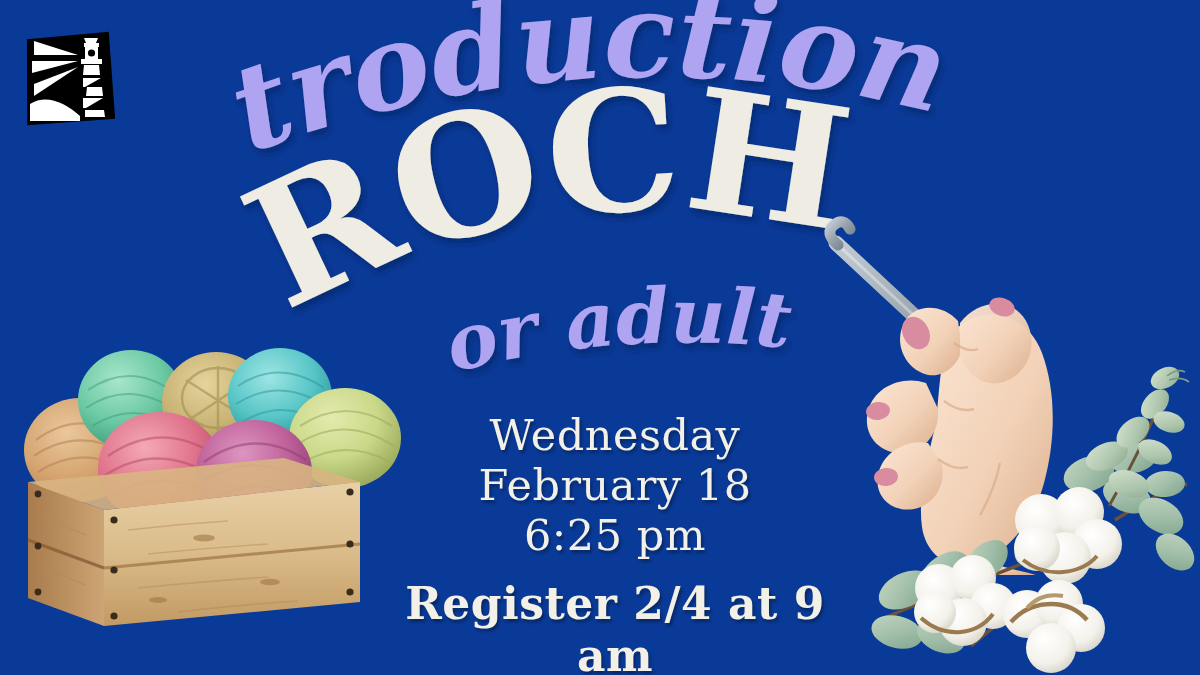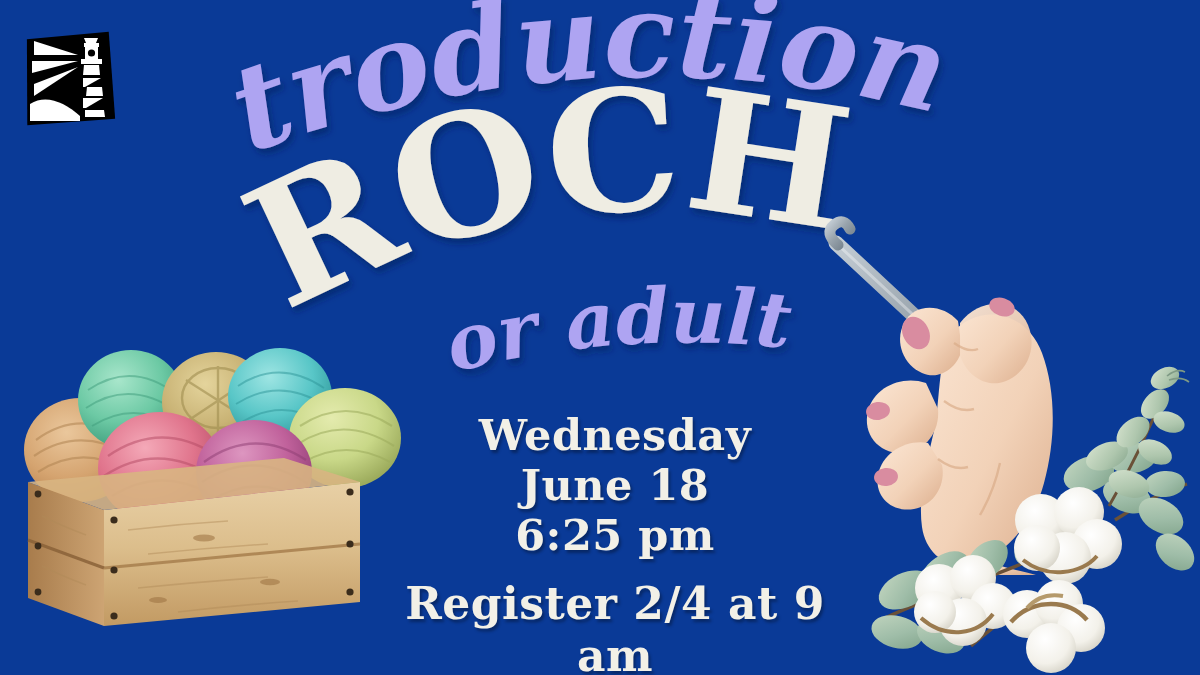--- a/index.html
+++ b/index.html
@@ -29,21 +29,21 @@
   .slab-txt{
     font-family:"DejaVu Serif",serif;
     font-weight:700;
     fill:#efede3;
   }
 
   
   #info{
     position:absolute;left:380px;top:410px;width:470px;
     text-align:center;color:#f2f0e7;
-    font-family:"DejaVu Serif",serif;font-weight:700;
+    font-family:"DejaVu Serif",serif;font-weight:400;
     text-shadow:2px 3px 3px rgba(0,0,0,.32);
   }
   .info-line{font-size:43px;line-height:50px;letter-spacing:.5px;}
   #register{
     position:absolute;left:360px;top:578px;width:510px;
     text-align:center;color:#f2f0e7;
     font-family:"DejaVu Serif",serif;font-weight:700;
     font-size:44px;line-height:52px;letter-spacing:.5px;
     text-shadow:2px 3px 3px rgba(0,0,0,.32);
   }
@@ -110,21 +110,21 @@
       </text>
 
       <text class="script-txt" font-size="76" filter="url(#softshadow)">
         <textPath href="#arc3" startOffset="50%" text-anchor="middle">for adults</textPath>
       </text>
     </svg>
   </div>
 
   <div id="info">
     <div class="info-line">Wednesday</div>
-    <div class="info-line">June 18</div>
+    <div class="info-line">February 18</div>
     <div class="info-line">6:25 pm</div>
   </div>
   <div id="register">Register 2/4 at 9 am</div>
 
   <div id="yarn-crate" class="art">
     <svg viewBox="0 0 400 335">
       <defs>
         <radialGradient id="yTan" cx="38%" cy="33%" r="72%">
           <stop offset="0%" stop-color="#eac79c"></stop>
             <stop offset="60%" stop-color="#d5a470"></stop>

